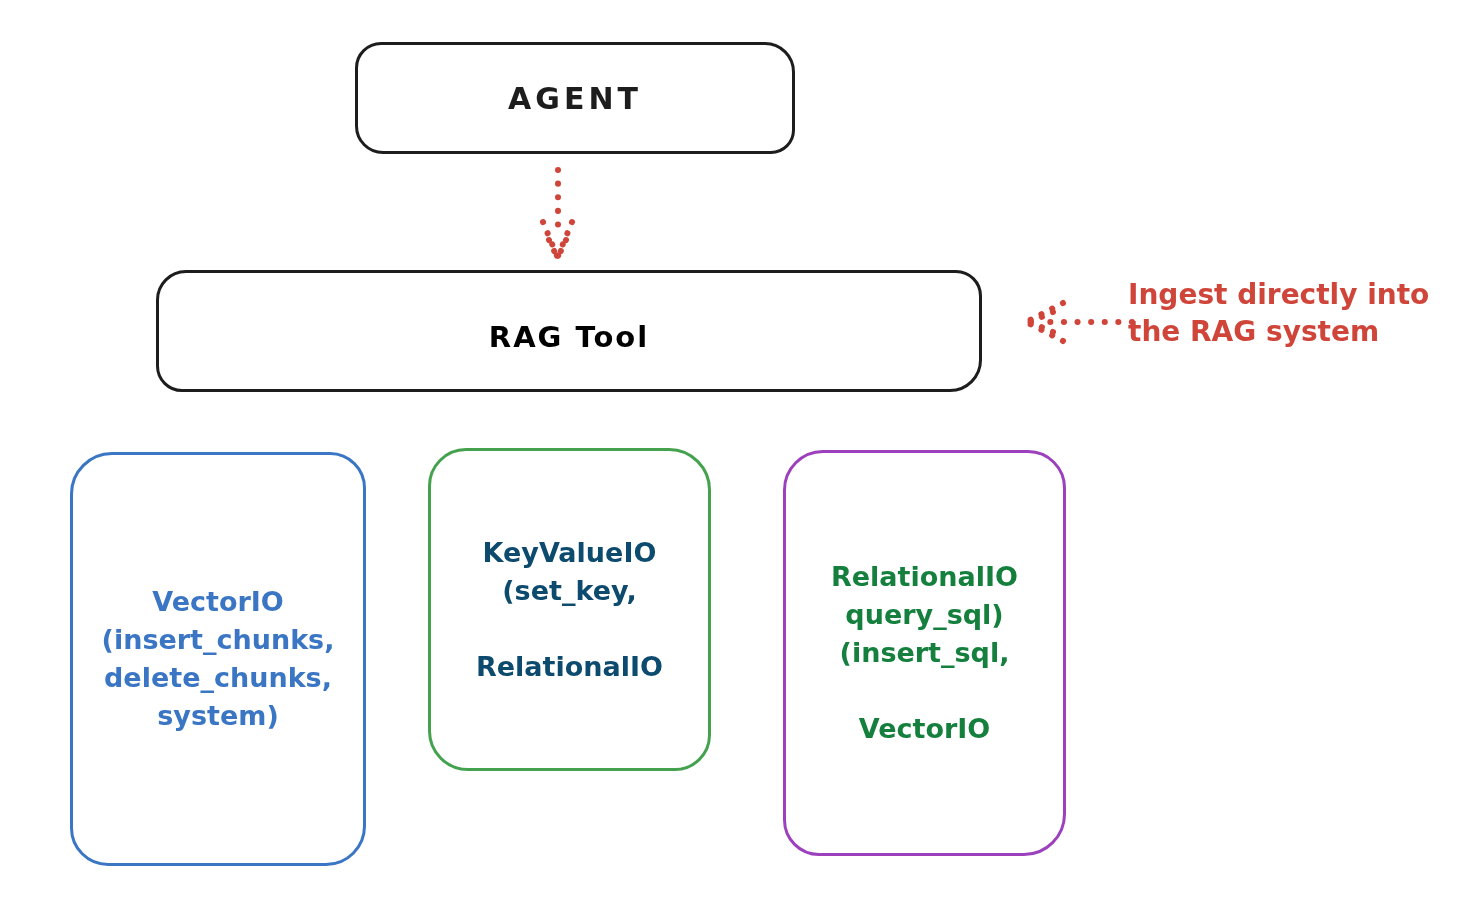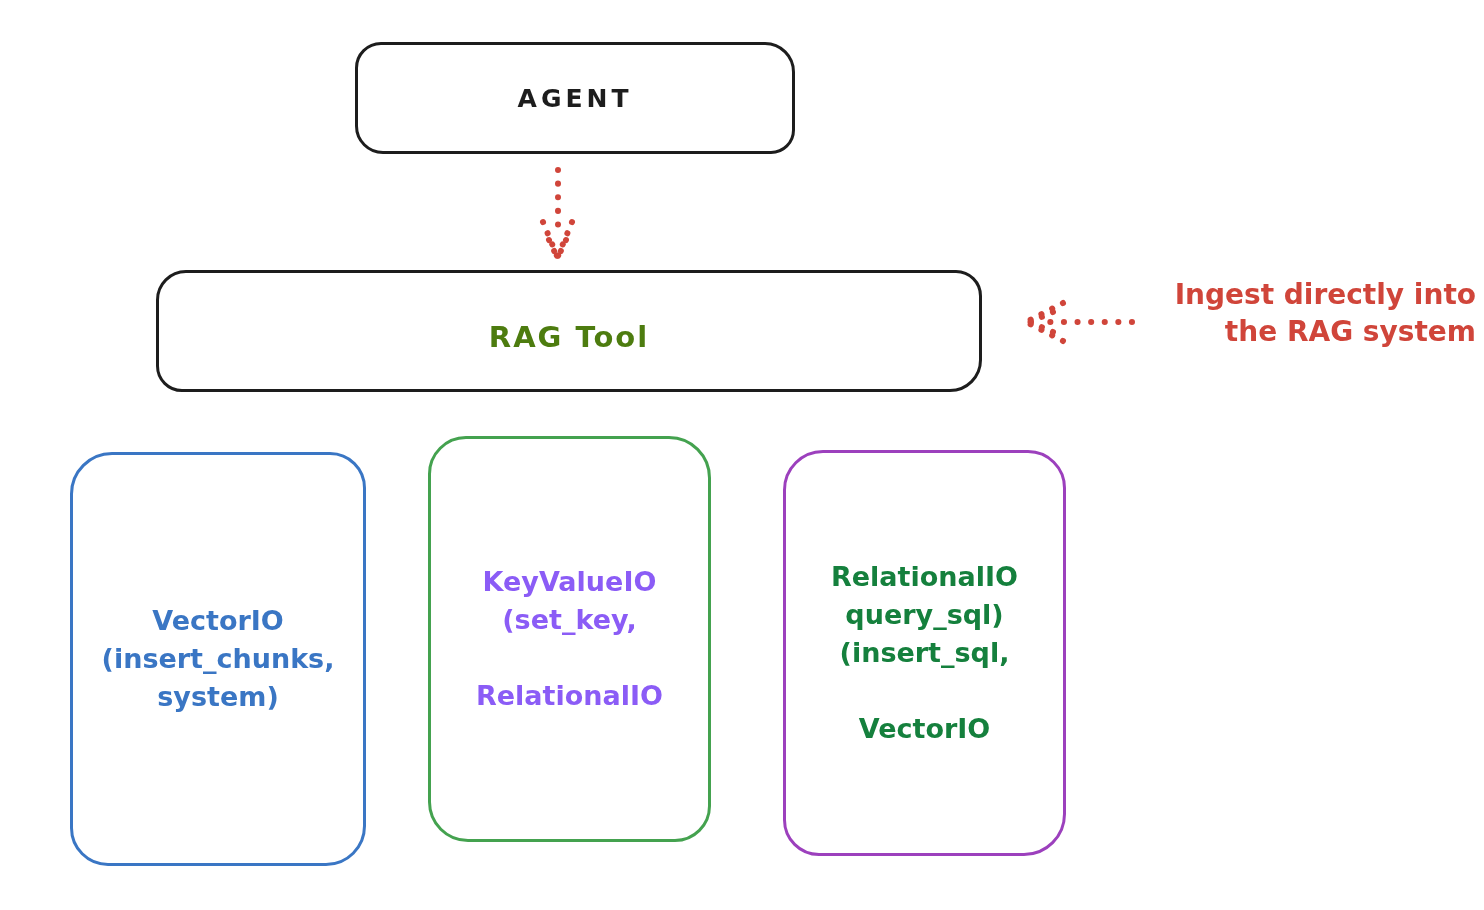--- a/index.html
+++ b/index.html
@@ -25,43 +25,43 @@
   }
   
   .agent-box {
     left: 355px; top: 42px;
     width: 440px; height: 112px;
     border: 3.5px solid #1d1d1d;
     border-radius: 26px 30px 24px 28px;
   }
   .agent-label {
     color: #1d1d1d;
-    font-size: 25px;
+    font-size: 30px;
     font-weight: 700;
     letter-spacing: 4px;
   }
   .rag-box {
     left: 156px; top: 270px;
     width: 826px; height: 122px;
     border: 3.5px solid #1d1d1d;
     border-radius: 30px 26px 32px 26px;
   }
   .rag-label {
-    color: #4d7c0f;
+    color: #000000;
     font-size: 29px;
     font-weight: 700;
     letter-spacing: 2px;
     margin-top: 12px;
   }
   
   .annotation {
     position: absolute;
     left: 1128px; top: 276px;
     width: 348px;
-    text-align: right;
+    text-align: left;
     color: #d0453a;
     font-size: 28px;
     line-height: 37px;
     font-weight: 700;
   }
   
   .provider-box {
     flex-direction: column;
     text-align: center;
     font-size: 27px;
@@ -69,25 +69,25 @@
     font-weight: 700;
   }
   .vector-box {
     left: 70px; top: 452px;
     width: 296px; height: 414px;
     border: 3.5px solid #3a76c4;
     border-radius: 42px 36px 40px 38px;
     color: #3a76c4;
   }
   .keyvalue-box {
-    left: 428px; top: 436px;
-    width: 283px; height: 406px;
+    left: 428px; top: 448px;
+    width: 283px; height: 323px;
     border: 3.5px solid #44a24f;
     border-radius: 38px 42px 36px 40px;
-    color: #8b5cf6;
+    color: #0c4a6e;
   }
   .relational-box {
     left: 783px; top: 450px;
     width: 283px; height: 406px;
     border: 3.5px solid #9c40bd;
     border-radius: 40px 38px 42px 36px;
     color: #15803d;
   }
   .index-label {
     margin-top: 38px;
@@ -147,20 +147,21 @@
   </svg>
 
   <div class="annotation">
     <div>Ingest directly into</div>
     <div>the RAG system</div>
   </div>
 
   <div class="node provider-box vector-box">
     <div>VectorIO</div>
     <div>(insert_chunks,</div>
+    <div>delete_chunks,</div>
     <div>system)</div>
   </div>
 
   <div class="node provider-box keyvalue-box">
     <div>KeyValueIO</div>
     <div>(set_key,</div>
     <div class="index-label">RelationalIO</div>
   </div>
 
   <div class="node provider-box relational-box">

